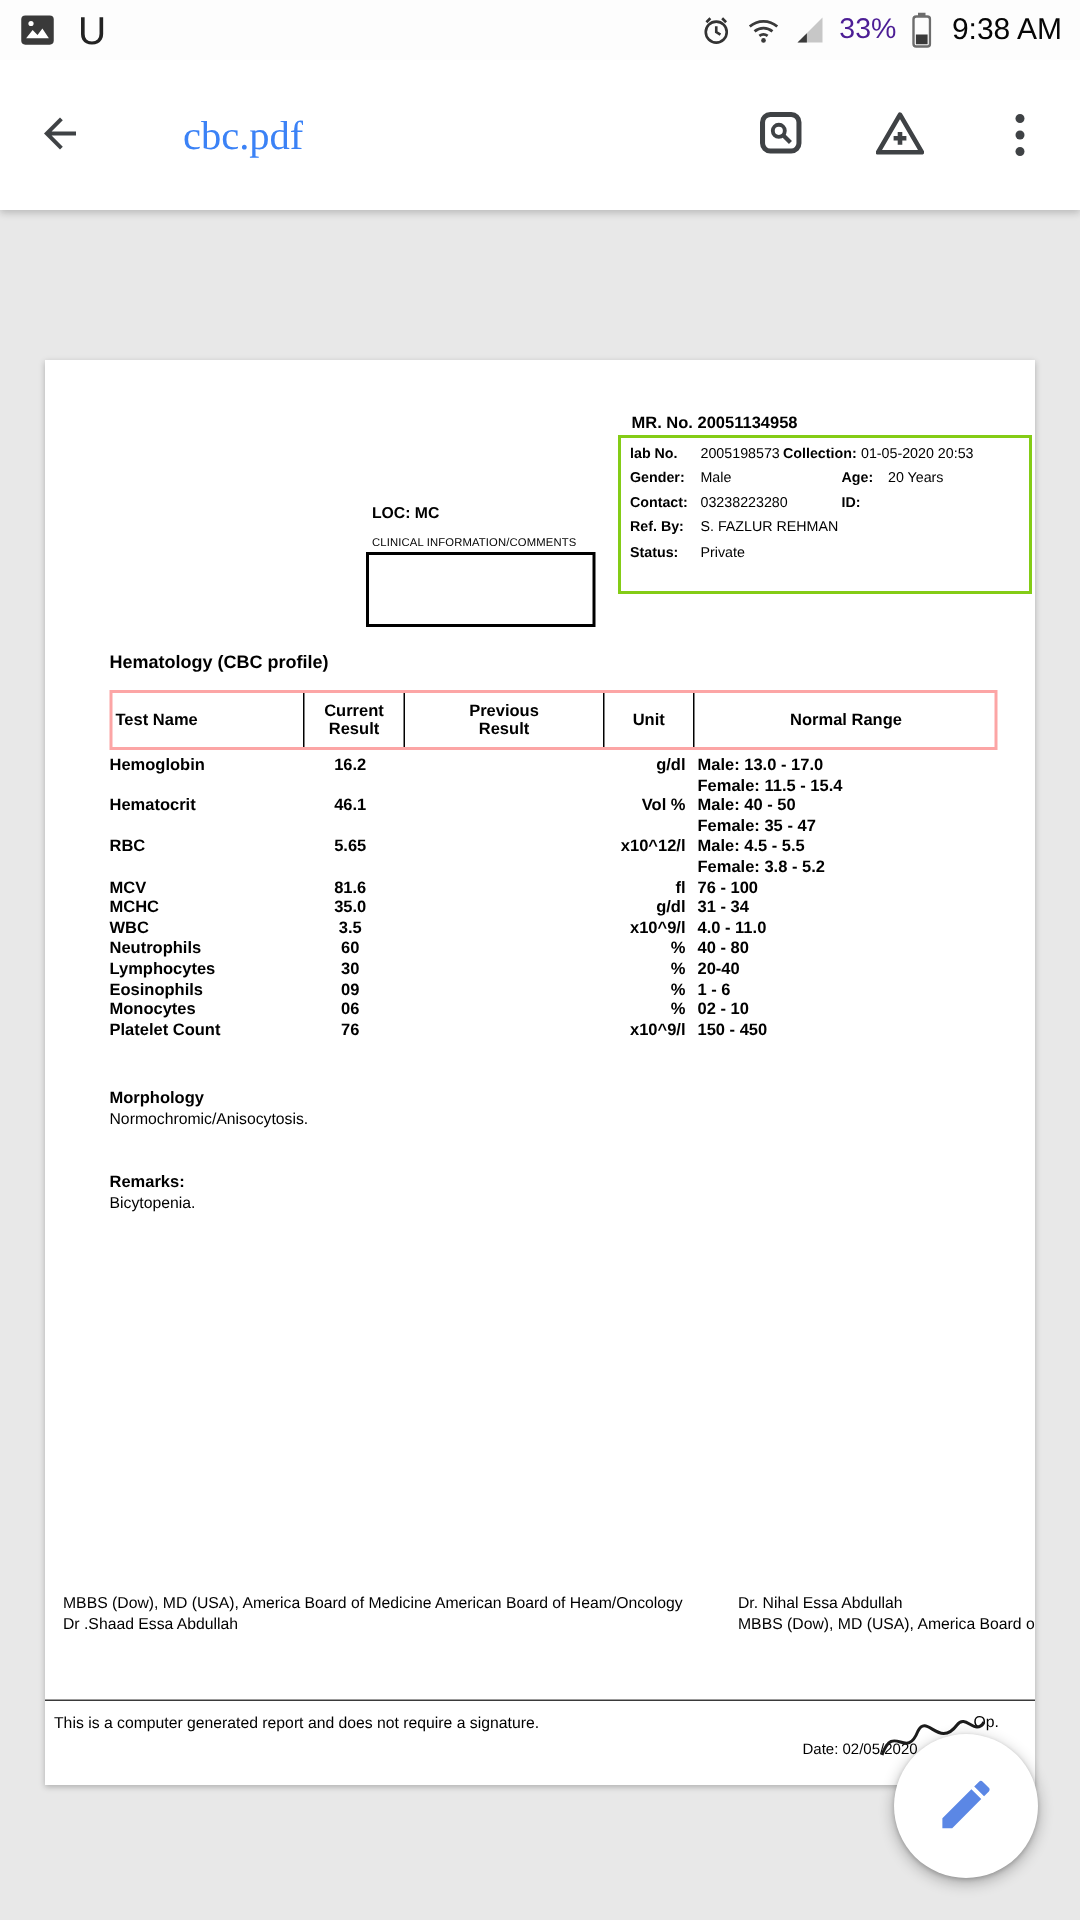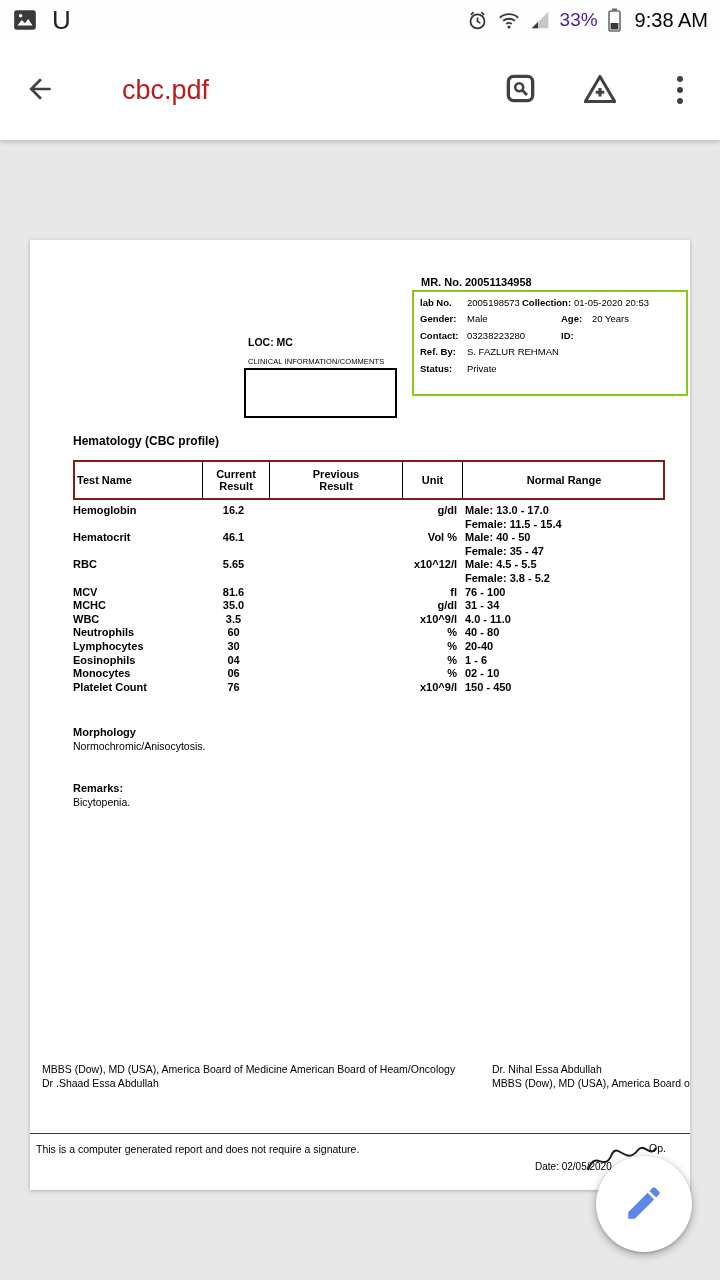--- a/index.html
+++ b/index.html
@@ -15,21 +15,21 @@
   .sb-batt-text{font-size:19px;color:#4c1d95;}
   .sb-time{font-size:20px;color:#060606;margin-left:4px;}
   .sb-icon svg{display:block;}
 
   
   .app-bar{position:absolute;top:40px;left:0;width:720px;height:100px;background:#ffffff;
     display:flex;align-items:center;padding:0 16px;box-sizing:border-box;
     box-shadow:0 2px 5px rgba(0,0,0,0.20);z-index:5;}
   .icon-btn{background:none;border:none;padding:0;width:48px;height:48px;display:flex;
     align-items:center;justify-content:center;cursor:pointer;flex:none;}
-  .app-title{margin-left:58px;font-size:27px;color:#b91c1c;white-space:nowrap;overflow:hidden;}
+  .app-title{margin-left:58px;font-size:27px;color:#3b82f6;white-space:nowrap;overflow:hidden;font-family:Liberation Serif, serif;}
   .app-actions{margin-left:auto;display:flex;align-items:center;gap:32px;}
   .dots{display:flex;flex-direction:column;gap:5px;}
   .dots i{width:6px;height:6px;border-radius:50%;background:#3f4245;display:block;}
 
   
   .viewer{position:absolute;top:140px;left:0;width:720px;height:1140px;background:#e8e8e8;overflow:hidden;}
   .page{position:absolute;left:30px;top:100px;width:660px;height:950px;background:#ffffff;
     box-shadow:0 1px 4px rgba(0,0,0,0.25);color:#000;overflow:hidden;}
   .page *{box-sizing:border-box;}
   .abs{position:absolute;}
@@ -44,21 +44,21 @@
   .w-col{width:52px;}
   .w-v2{width:94px;}
   .w-age{width:31px;}
 
   .loc{left:218px;top:96px;font-size:10.5px;font-weight:bold;}
   .clinical{left:218px;top:117px;font-size:7.5px;letter-spacing:0.1px;}
   .comments-box{left:214px;top:128px;width:153px;height:50px;border:2px solid #000;}
 
   .section-title{left:43px;top:194px;font-size:12px;font-weight:bold;}
 
-  .lab-header{left:43px;top:220px;width:592px;height:40px;border:2px solid #7f1d1d;display:flex;
+  .lab-header{left:43px;top:220px;width:592px;height:40px;border:2px solid #fca5a5;display:flex;
     font-size:11px;font-weight:bold;align-items:stretch;}
   .lab-header > div{display:flex;align-items:center;justify-content:center;text-align:center;}
   .lab-header > div + div{border-left:1.5px solid #000;}
   .lab-header .col-test{justify-content:flex-start;padding-left:2px;text-align:left;}
   .hwrap{display:inline-block;max-width:64px;}
 
   .col-test{width:127px;flex:none;}
   .col-result{width:67px;flex:none;}
   .col-prev{width:133px;flex:none;}
   .col-unit{width:60px;flex:none;}
@@ -310,21 +310,21 @@
             <div class="col-result">30</div>
             <div class="col-prev"></div>
             <div class="col-unit">%</div>
             <div class="col-range">
               <span class="r">20-40</span>
               <span class="r"></span>
             </div>
           </div>
           <div class="lab-row">
             <div class="col-test">Eosinophils</div>
-            <div class="col-result">04</div>
+            <div class="col-result">09</div>
             <div class="col-prev"></div>
             <div class="col-unit">%</div>
             <div class="col-range">
               <span class="r">1 - 6</span>
               <span class="r"></span>
             </div>
           </div>
           <div class="lab-row">
             <div class="col-test">Monocytes</div>
             <div class="col-result">06</div>

